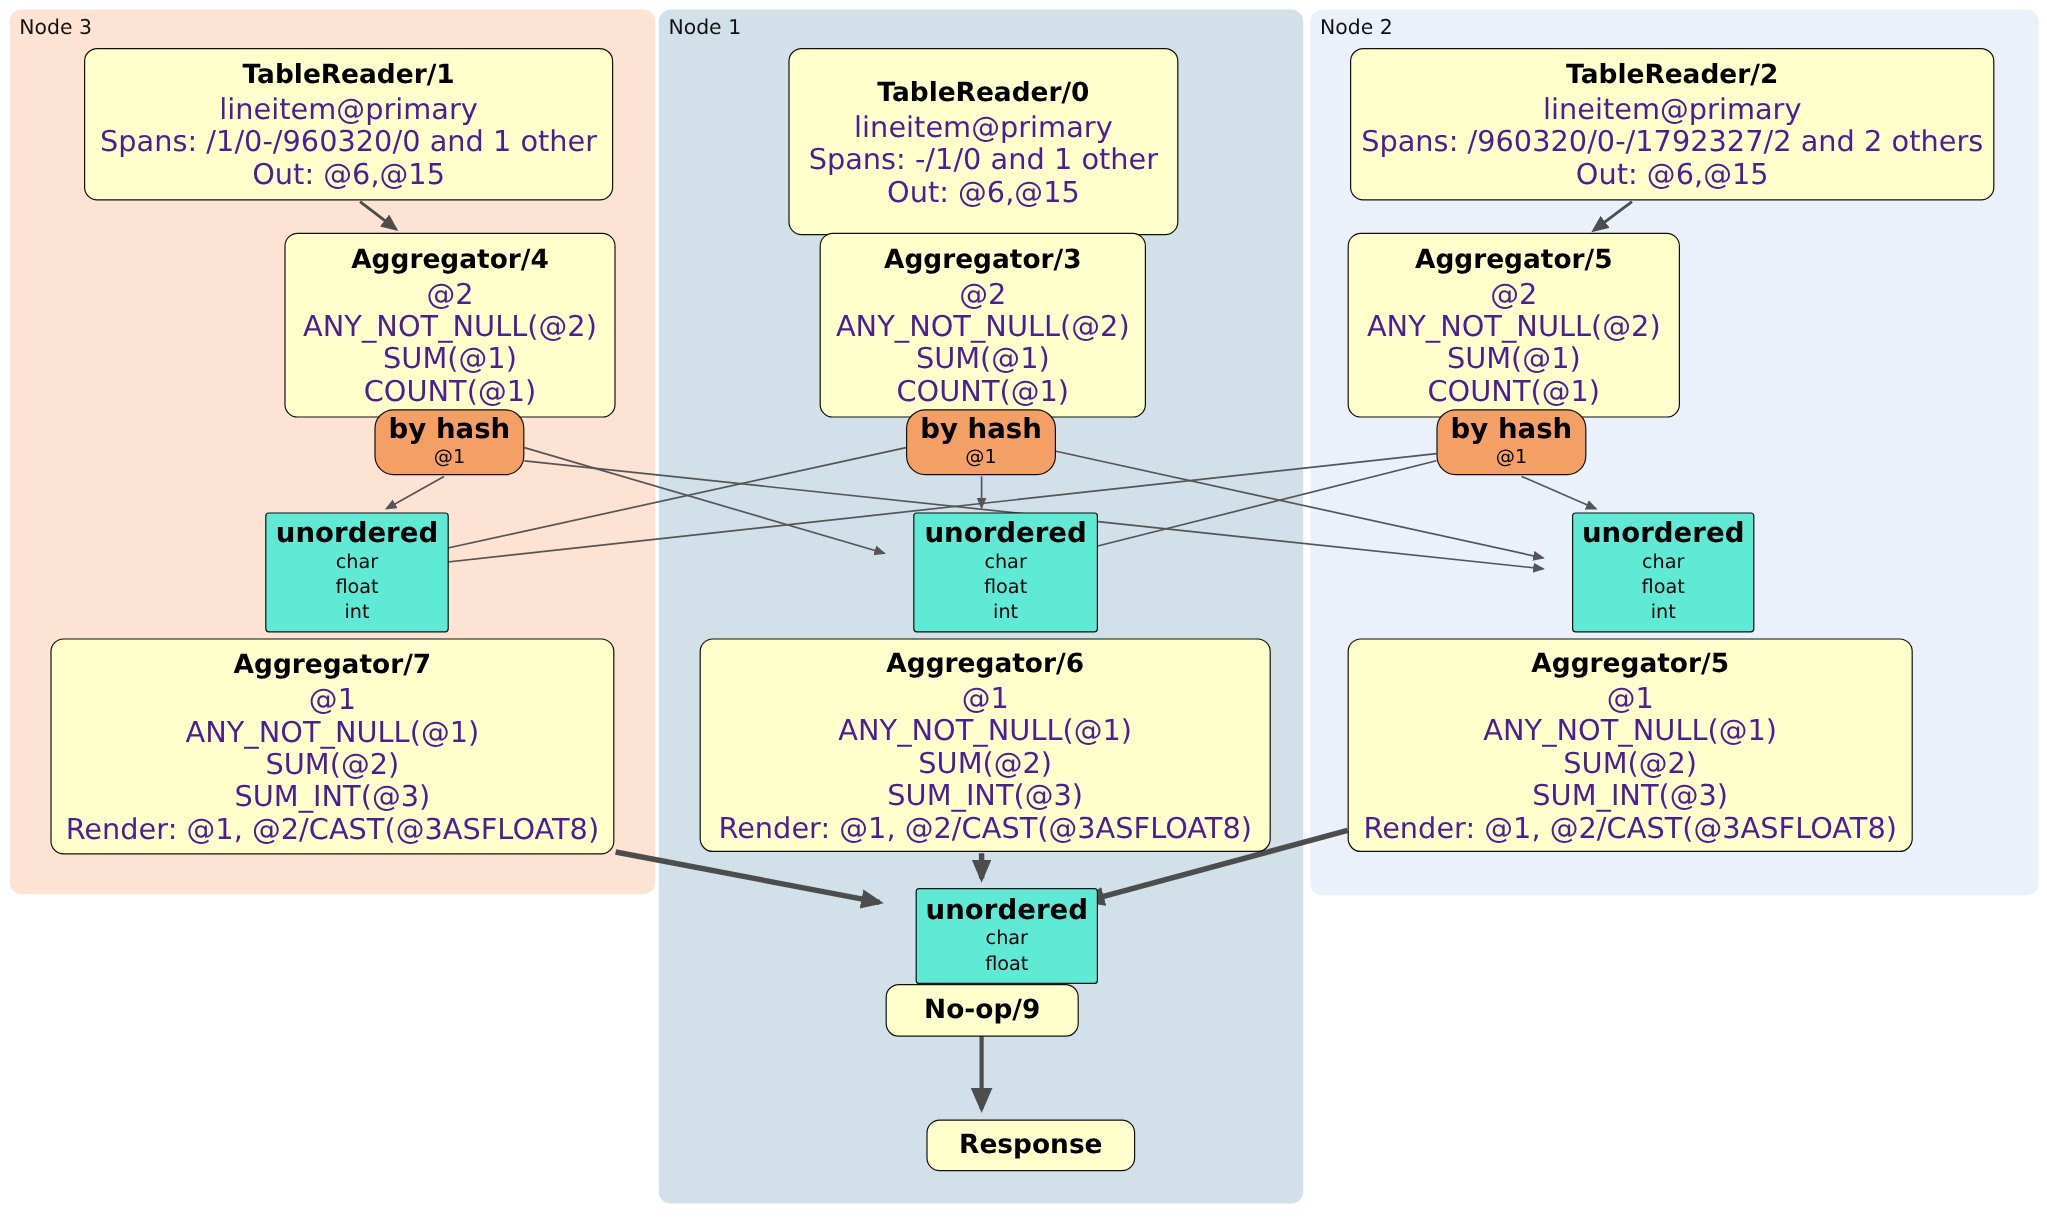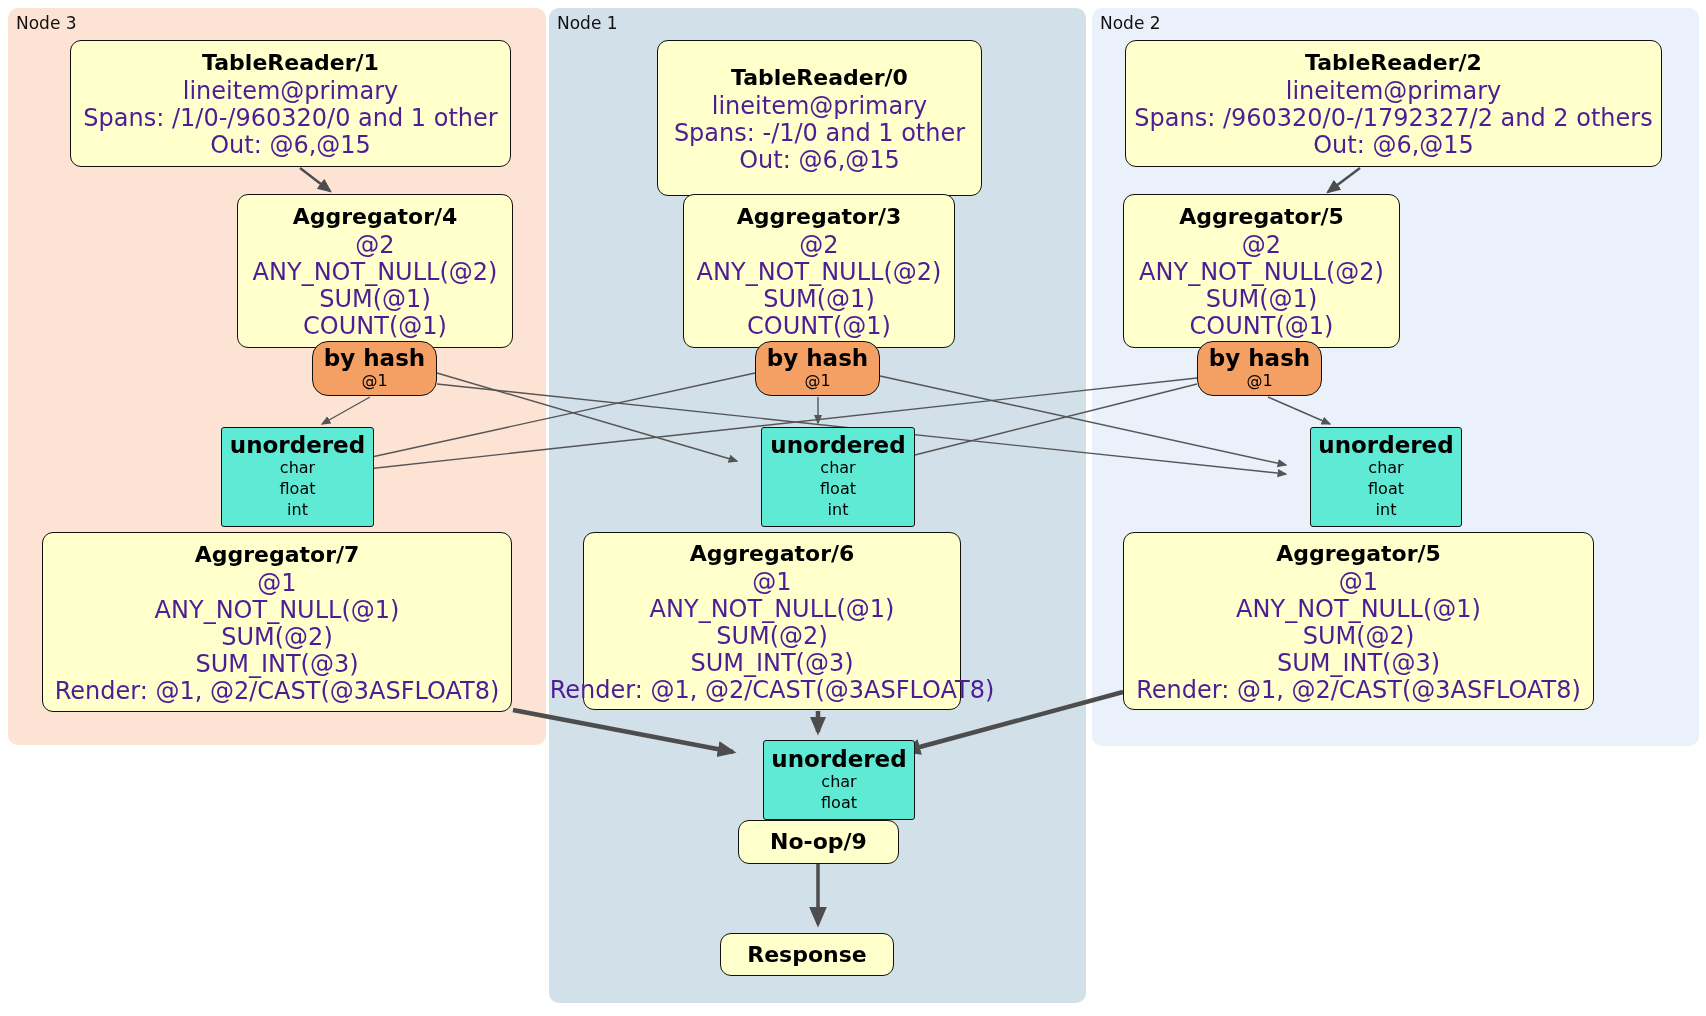--- a/index.html
+++ b/index.html
@@ -32,25 +32,25 @@
   .b-agg4 { left:237px; top:194px; width:276px; height:154px; }
   .b-agg3 { left:683px; top:194px; width:272px; height:154px; }
   .b-agg5 { left:1123px;top:194px; width:277px; height:154px; }
   .b-bh1  { left:312px; top:341px; width:125px; height:55px; }
   .b-bh2  { left:755px; top:341px; width:125px; height:55px; }
   .b-bh3  { left:1197px;top:341px; width:125px; height:55px; }
   .b-u1   { left:201px; top:427px; width:153px; height:100px; }
   .b-u2   { left:741px; top:427px; width:154px; height:100px; }
   .b-u3   { left:1290px;top:427px; width:152px; height:100px; }
   .b-agg7 { left:42px;  top:532px; width:470px; height:180px; }
-  .b-agg6 { left:583px; top:532px; width:378px; height:178px; }
+  .b-agg6 { left:583px; top:532px; width:476px; height:178px; }
   .b-agg8 { left:1123px;top:532px; width:471px; height:178px; }
   .b-u4   { left:743px; top:740px; width:152px; height:80px; }
   .b-noop { left:738px; top:820px; width:161px; height:44px; }
-  .b-resp { left:720px; top:933px; width:174px; height:43px; }
+  .b-resp { left:772px; top:933px; width:174px; height:43px; }
 </style>
 </head>
 <body>
 
 <div id="stage">
 
   <div class="panel panel-node3">
     <div class="panel-label">Node 3</div>
   </div>
   <div class="panel panel-node1">

